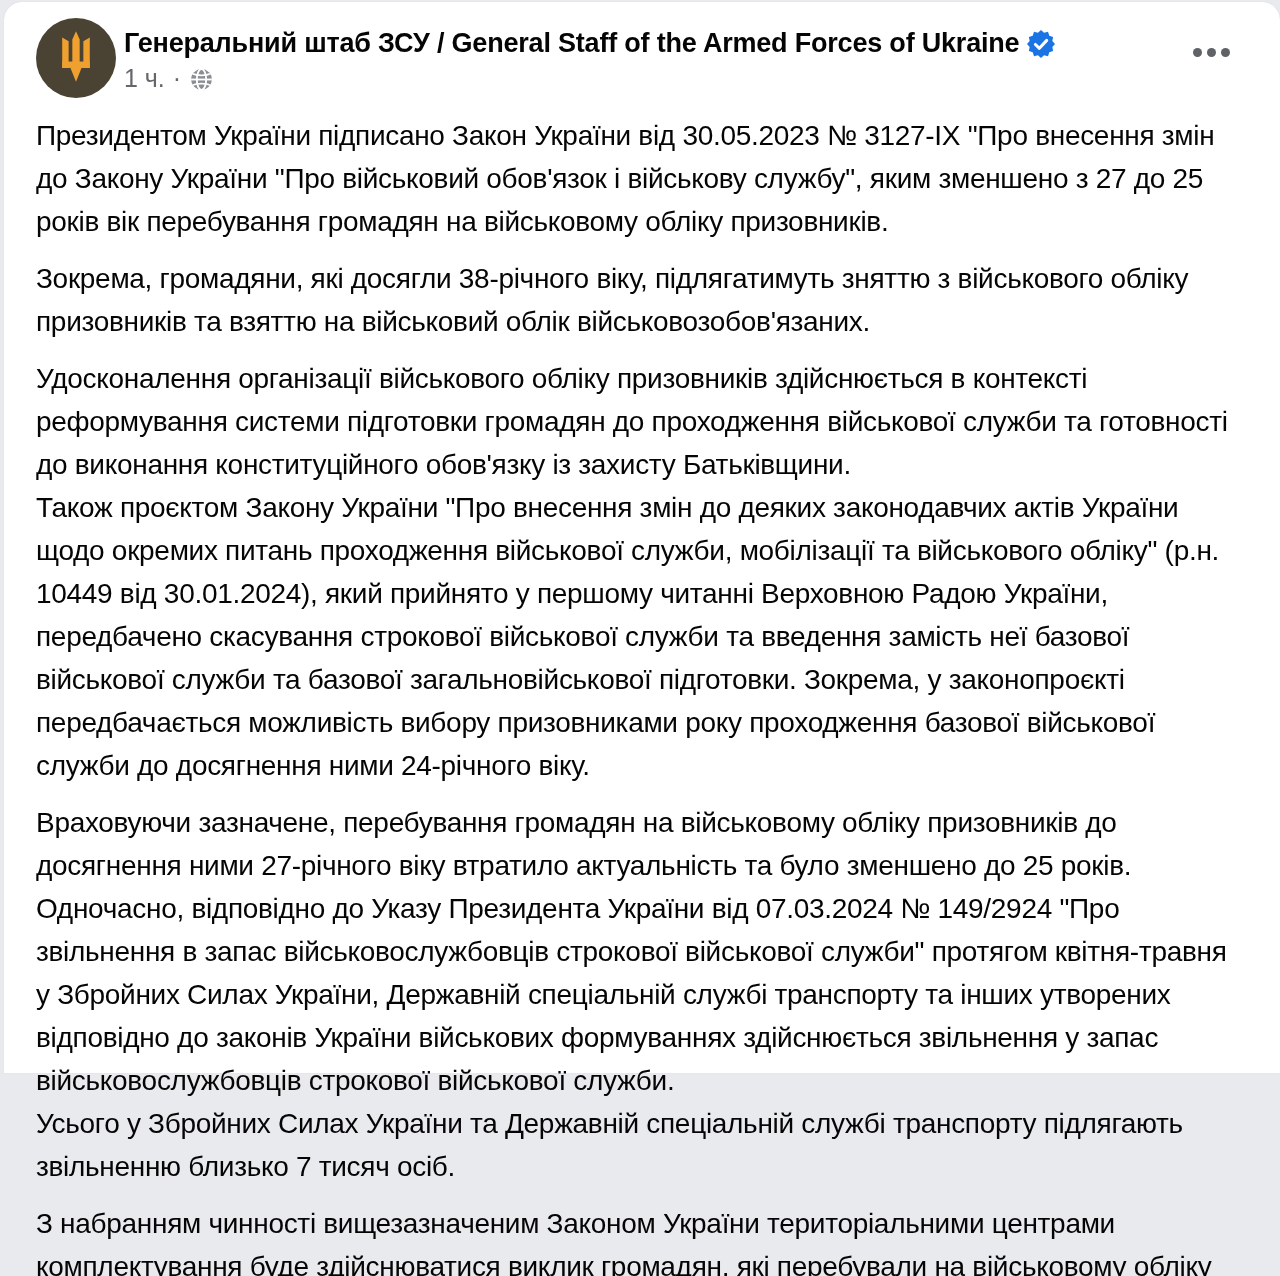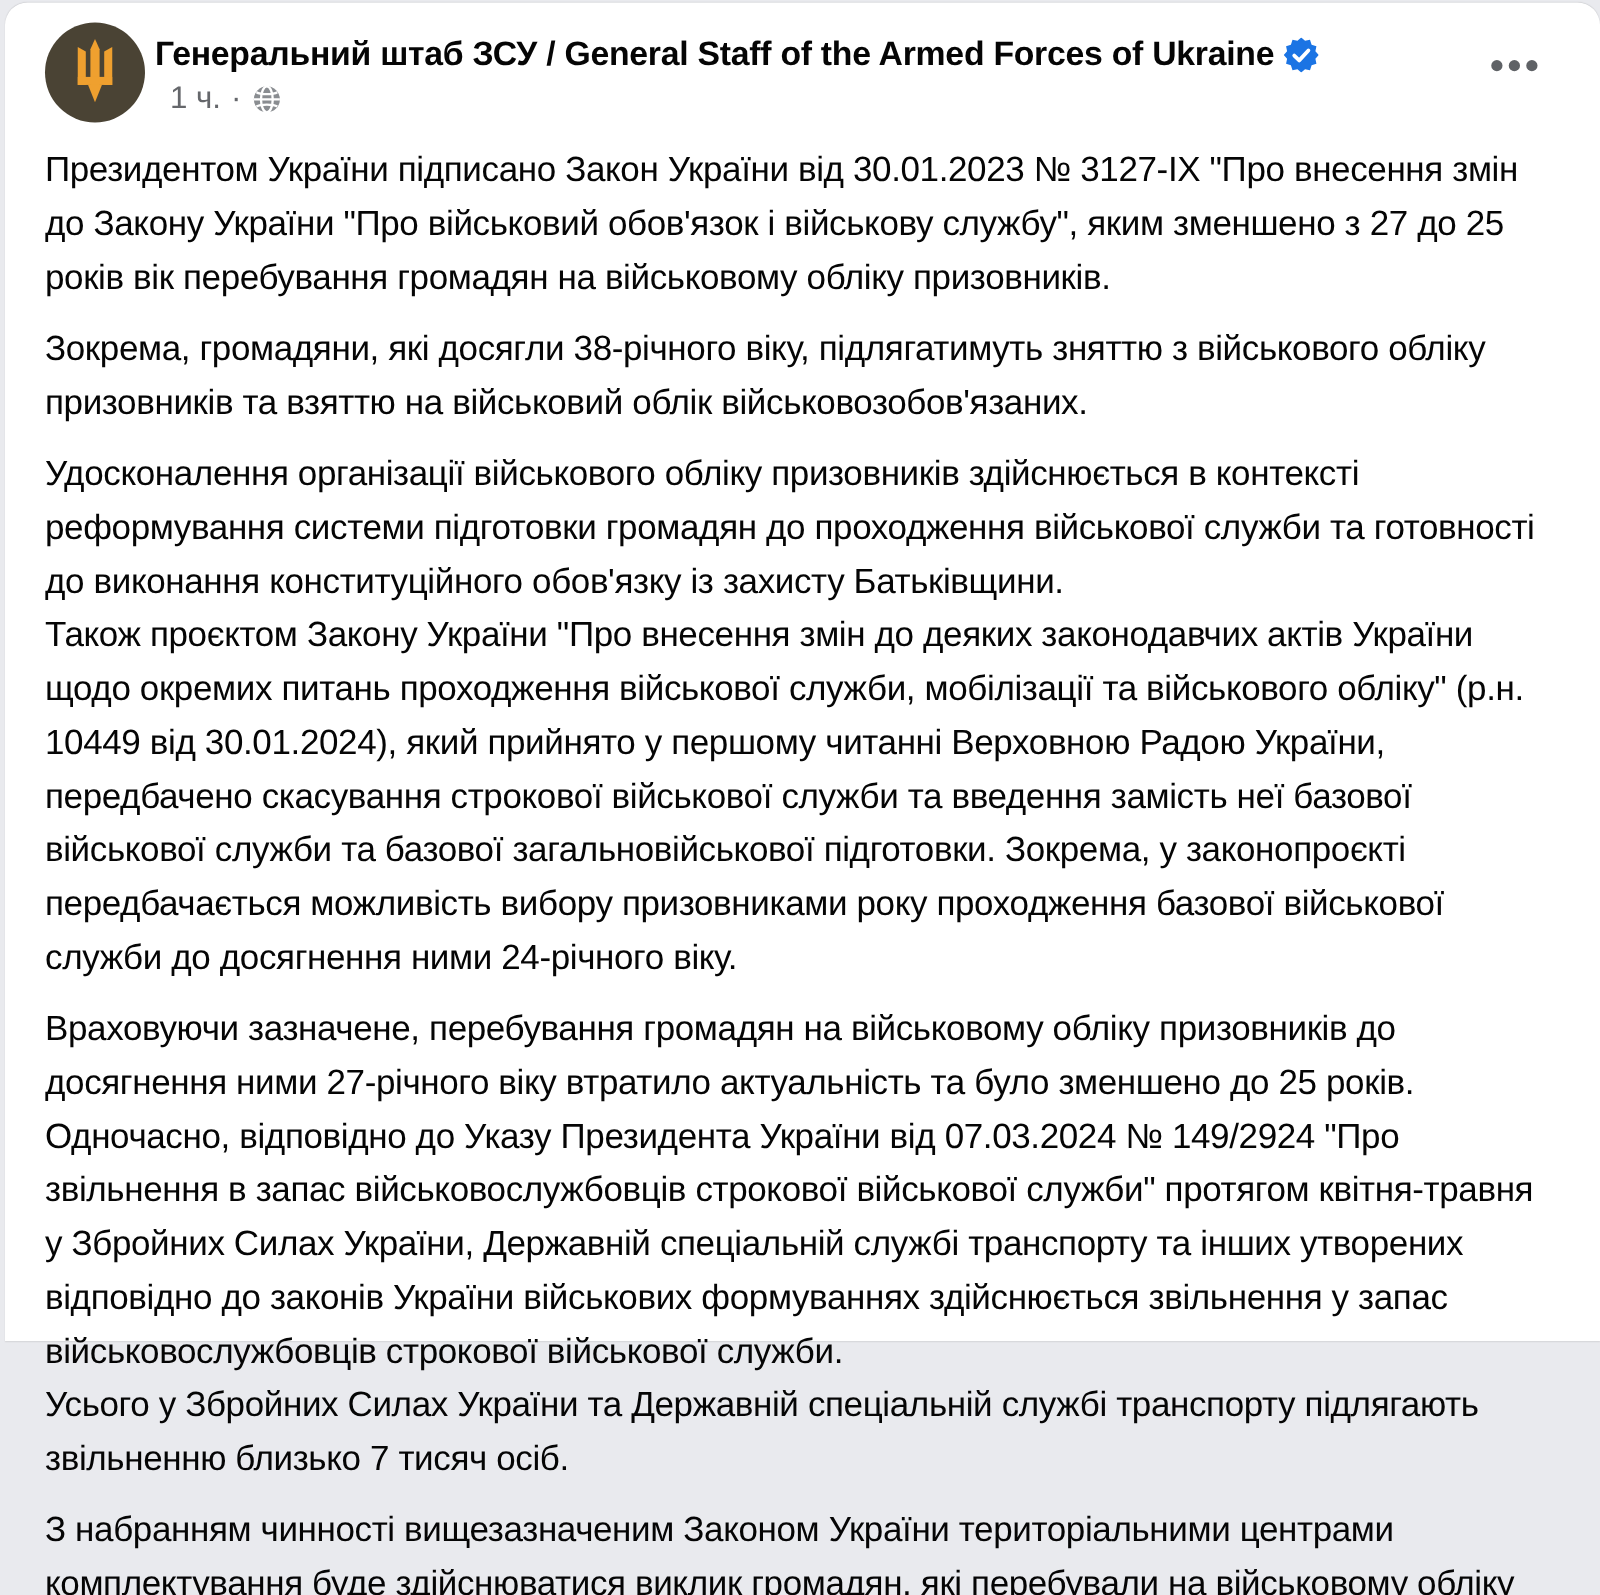--- a/index.html
+++ b/index.html
@@ -54,21 +54,20 @@
     margin-left: 8px;
     flex: 0 0 auto;
     display: inline-flex;
   }
   .meta-row {
     display: flex;
     align-items: center;
     margin-top: 5px;
     color: #65676b;
     font-size: 25px;
-    margin-left: 12px;
   }
   .meta-sep { margin: 0 8px; }
   .globe-icon { display: inline-flex; margin-top: 2px; }
   .more-options {
     position: absolute;
     right: 42px; top: 38px;
     display: flex;
     align-items: center;
     gap: 5px;
     padding: 8px;
@@ -142,21 +141,21 @@
     </div>
 
     <div class="more-options">
       <span class="dot"></span>
       <span class="dot"></span>
       <span class="dot"></span>
     </div>
   </div>
 
   <div class="post-body">
-    <p class="post-paragraph">Президентом України підписано Закон України від 30.01.2023 № 3127-IX "Про внесення змін до Закону України "Про військовий обов'язок і військову службу", яким зменшено з 27 до 25 років вік перебування громадян на військовому обліку призовників.</p>
+    <p class="post-paragraph">Президентом України підписано Закон України від 30.05.2023 № 3127-IX "Про внесення змін до Закону України "Про військовий обов'язок і військову службу", яким зменшено з 27 до 25 років вік перебування громадян на військовому обліку призовників.</p>
     <p class="post-paragraph">Зокрема, громадяни, які досягли 38-річного віку, підлягатимуть зняттю з військового обліку призовників та взяттю на військовий облік військовозобов'язаних.</p>
     <p class="post-paragraph">Удосконалення організації військового обліку призовників здійснюється в контексті реформування системи підготовки громадян до проходження військової служби та готовності до виконання конституційного обов'язку із захисту Батьківщини.
 Також проєктом Закону України "Про внесення змін до деяких законодавчих актів України щодо окремих питань проходження військової служби, мобілізації та військового обліку" (р.н. 10449 від 30.01.2024), який прийнято у першому читанні Верховною Радою України, передбачено скасування строкової військової служби та введення замість неї базової військової служби та базової загальновійськової підготовки. Зокрема, у законопроєкті передбачається можливість вибору призовниками року проходження базової військової служби до досягнення ними 24-річного віку.</p>
     <p class="post-paragraph">Враховуючи зазначене, перебування громадян на військовому обліку призовників до досягнення ними 27-річного віку втратило актуальність та було зменшено до 25 років.
 Одночасно, відповідно до Указу Президента України від 07.03.2024 № 149/2924 "Про звільнення в запас військовослужбовців строкової військової служби" протягом квітня-травня у Збройних Силах України, Державній спеціальній службі транспорту та інших утворених відповідно до законів України військових формуваннях здійснюється звільнення у запас військовослужбовців строкової військової служби.
 Усього у Збройних Силах України та Державній спеціальній службі транспорту підлягають звільненню близько 7 тисяч осіб.</p>
     <p class="post-paragraph">З набранням чинності вищезазначеним Законом України територіальними центрами комплектування буде здійснюватися виклик громадян, які перебували на військовому обліку призовників та досягли 25-річного віку для уточнення облікових даних, проходження медичного огляду та оформлення відповідних військово-облікових документів.</p>
   </div>
 
 </div>

